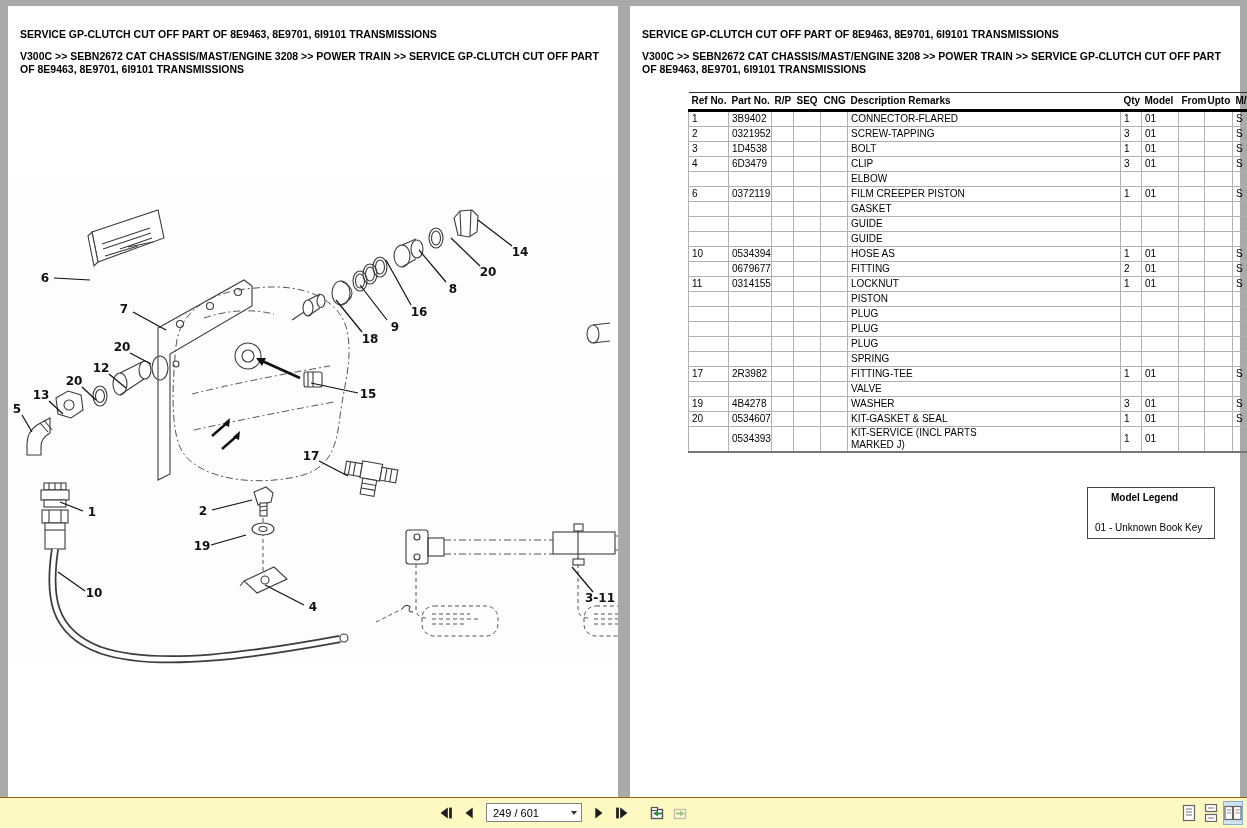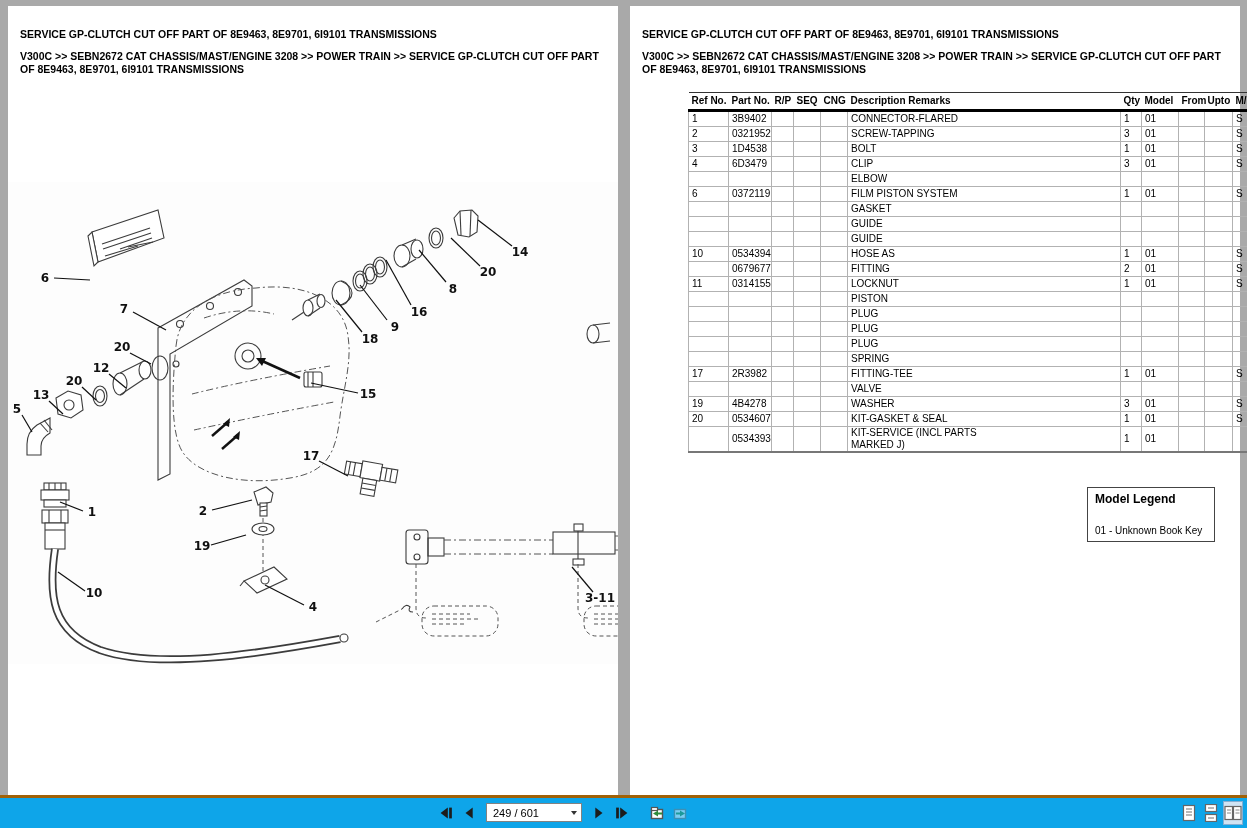--- a/index.html
+++ b/index.html
@@ -18,24 +18,24 @@
   .callout-text{font-family:"DejaVu Sans",sans-serif;font-size:12px;font-weight:600;fill:#101010;}
   .callout-line{stroke:#101010;stroke-width:1.2;}
   
   .parts-table{position:absolute;left:18px;top:86px;width:574px;border-collapse:collapse;table-layout:fixed;margin-left:40px;}
   .parts-table th{text-align:left;font-size:10px;font-weight:bold;color:#000;
       border-top:1px solid #333;border-bottom:3px solid #000;padding:2px 3px 3px;white-space:nowrap;}
   .parts-table td{border:1px solid #b2b2b2;height:14px;font-size:10px;line-height:12px;color:#000;
       padding:0 3px;white-space:pre-line;overflow:hidden;}
   .parts-table tbody tr:last-child td{border-bottom:2px solid #777;}
   .legend-box{position:absolute;left:457px;top:481px;width:112px;border:1px solid #444;background:#fff;padding:4px 7px 5px;}
-  .legend-title{font-size:12px;font-weight:bold;margin-bottom:3px;}
+  .legend-title{font-size:10px;font-weight:bold;margin-bottom:3px;margin-left:16px;}
   .legend-entry{font-size:10px;margin-top:19px;}
   
-  .toolbar{position:absolute;left:0;right:0;bottom:0;height:30px;background:#0ea5e9;border-top:3px solid #a16207;padding-left:46px;}
+  .toolbar{position:absolute;left:0;right:0;bottom:0;height:30px;background:#fef9c3;border-top:1px solid #a16207;padding-left:46px;}
   .nav-group{position:absolute;left:434px;top:3px;display:flex;align-items:center;}
   .tb-btn{width:22px;height:23px;border:none;background:transparent;padding:0;margin:0 1px;
       display:flex;align-items:center;justify-content:center;cursor:pointer;}
   .page-box-wrap{position:relative;margin:0 4px;}
   .page-box{width:72px;height:17px;border:1px solid #828282;background:#fff;font-family:"Liberation Sans",sans-serif;
       font-size:11px;padding:0 16px 0 6px;color:#000;}
   .page-caret{position:absolute;right:5px;top:8px;width:0;height:0;border-left:3.5px solid transparent;
       border-right:3.5px solid transparent;border-top:4.5px solid #333;pointer-events:none;}
   .view-btns{display:flex;margin-left:10px;}
   .disabled-ico{opacity:.45;}
@@ -352,21 +352,21 @@
             <td></td>
             <td></td>
             <td></td>
           </tr>
           <tr>
             <td>6</td>
             <td>0372119</td>
             <td></td>
             <td></td>
             <td></td>
-            <td>FILM PISTON SYSTEM</td>
+            <td>FILM CREEPER PISTON</td>
             <td>1</td>
             <td>01</td>
             <td></td>
             <td></td>
             <td>S</td>
           </tr>
           <tr>
             <td></td>
             <td></td>
             <td></td>

